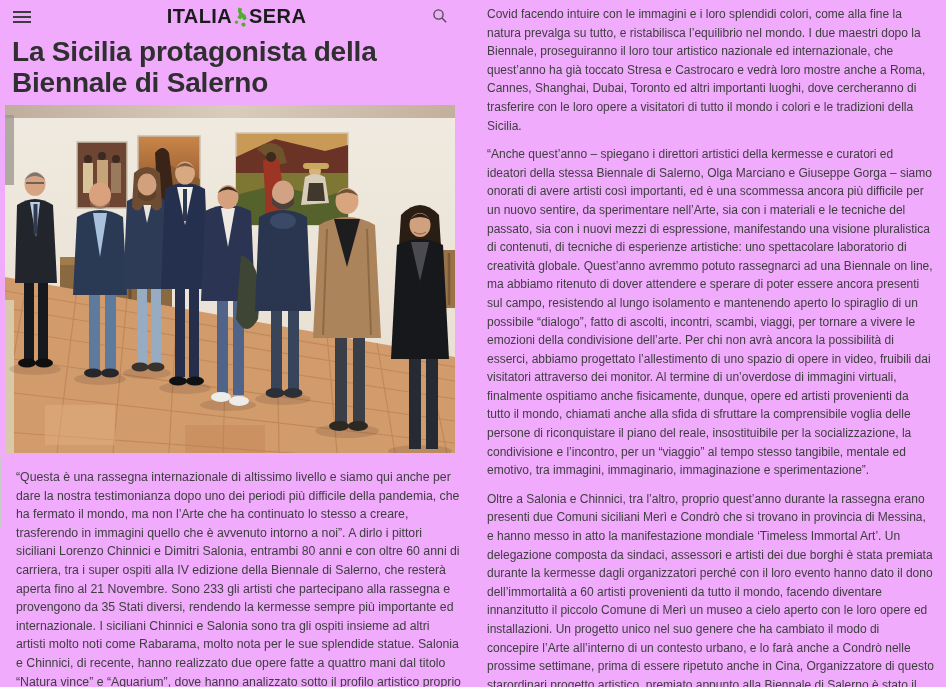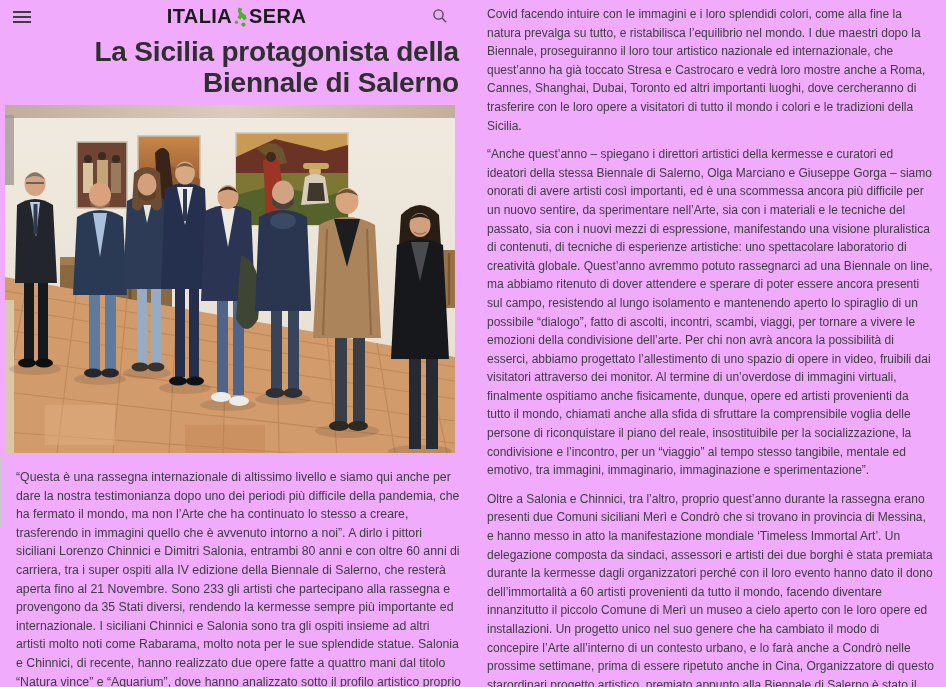--- a/index.html
+++ b/index.html
@@ -11,21 +11,21 @@
   
   .header{position:relative;height:33px;}
   .hamburger{position:absolute;left:13px;top:11px;width:18px;height:13px;cursor:pointer;}
   .hamburger span{display:block;height:2.4px;background:#3d3d3d;margin-bottom:2.6px;}
   .logo{position:absolute;left:50%;top:5px;transform:translateX(-50%);display:flex;align-items:center;cursor:pointer;}
   .logo .word{font-size:20px;font-weight:800;letter-spacing:.4px;color:#1b1b1b;}
   .logo svg{margin:0 2px;}
   .searchbtn{position:absolute;right:25px;top:8px;width:16px;height:16px;cursor:pointer;}
 
   
-  .title{margin:3px 14px 0 12px;font-size:28px;line-height:31px;font-weight:bold;color:#2f2f2f;letter-spacing:-.2px;text-align:right;}
+  .title{margin:3px 14px 0 12px;font-size:28px;line-height:31px;font-weight:bold;color:#2f2f2f;letter-spacing:-.2px;}
 
   
   .photo-wrap{margin:7px 0 0 5px;width:450px;height:348px;overflow:hidden;}
 
   
   .lead{margin:15px 12px 0 16px;font-size:12.3px;line-height:18.6px;color:#3e3e3e;}
   .col-right p{margin:0 0 10px 0;font-size:12px;line-height:18.6px;color:#3e3e3e;}
 
   .scroll-fragment{position:absolute;left:0;top:455px;width:2px;height:72px;background:#c9c9c9;}
 </style>

